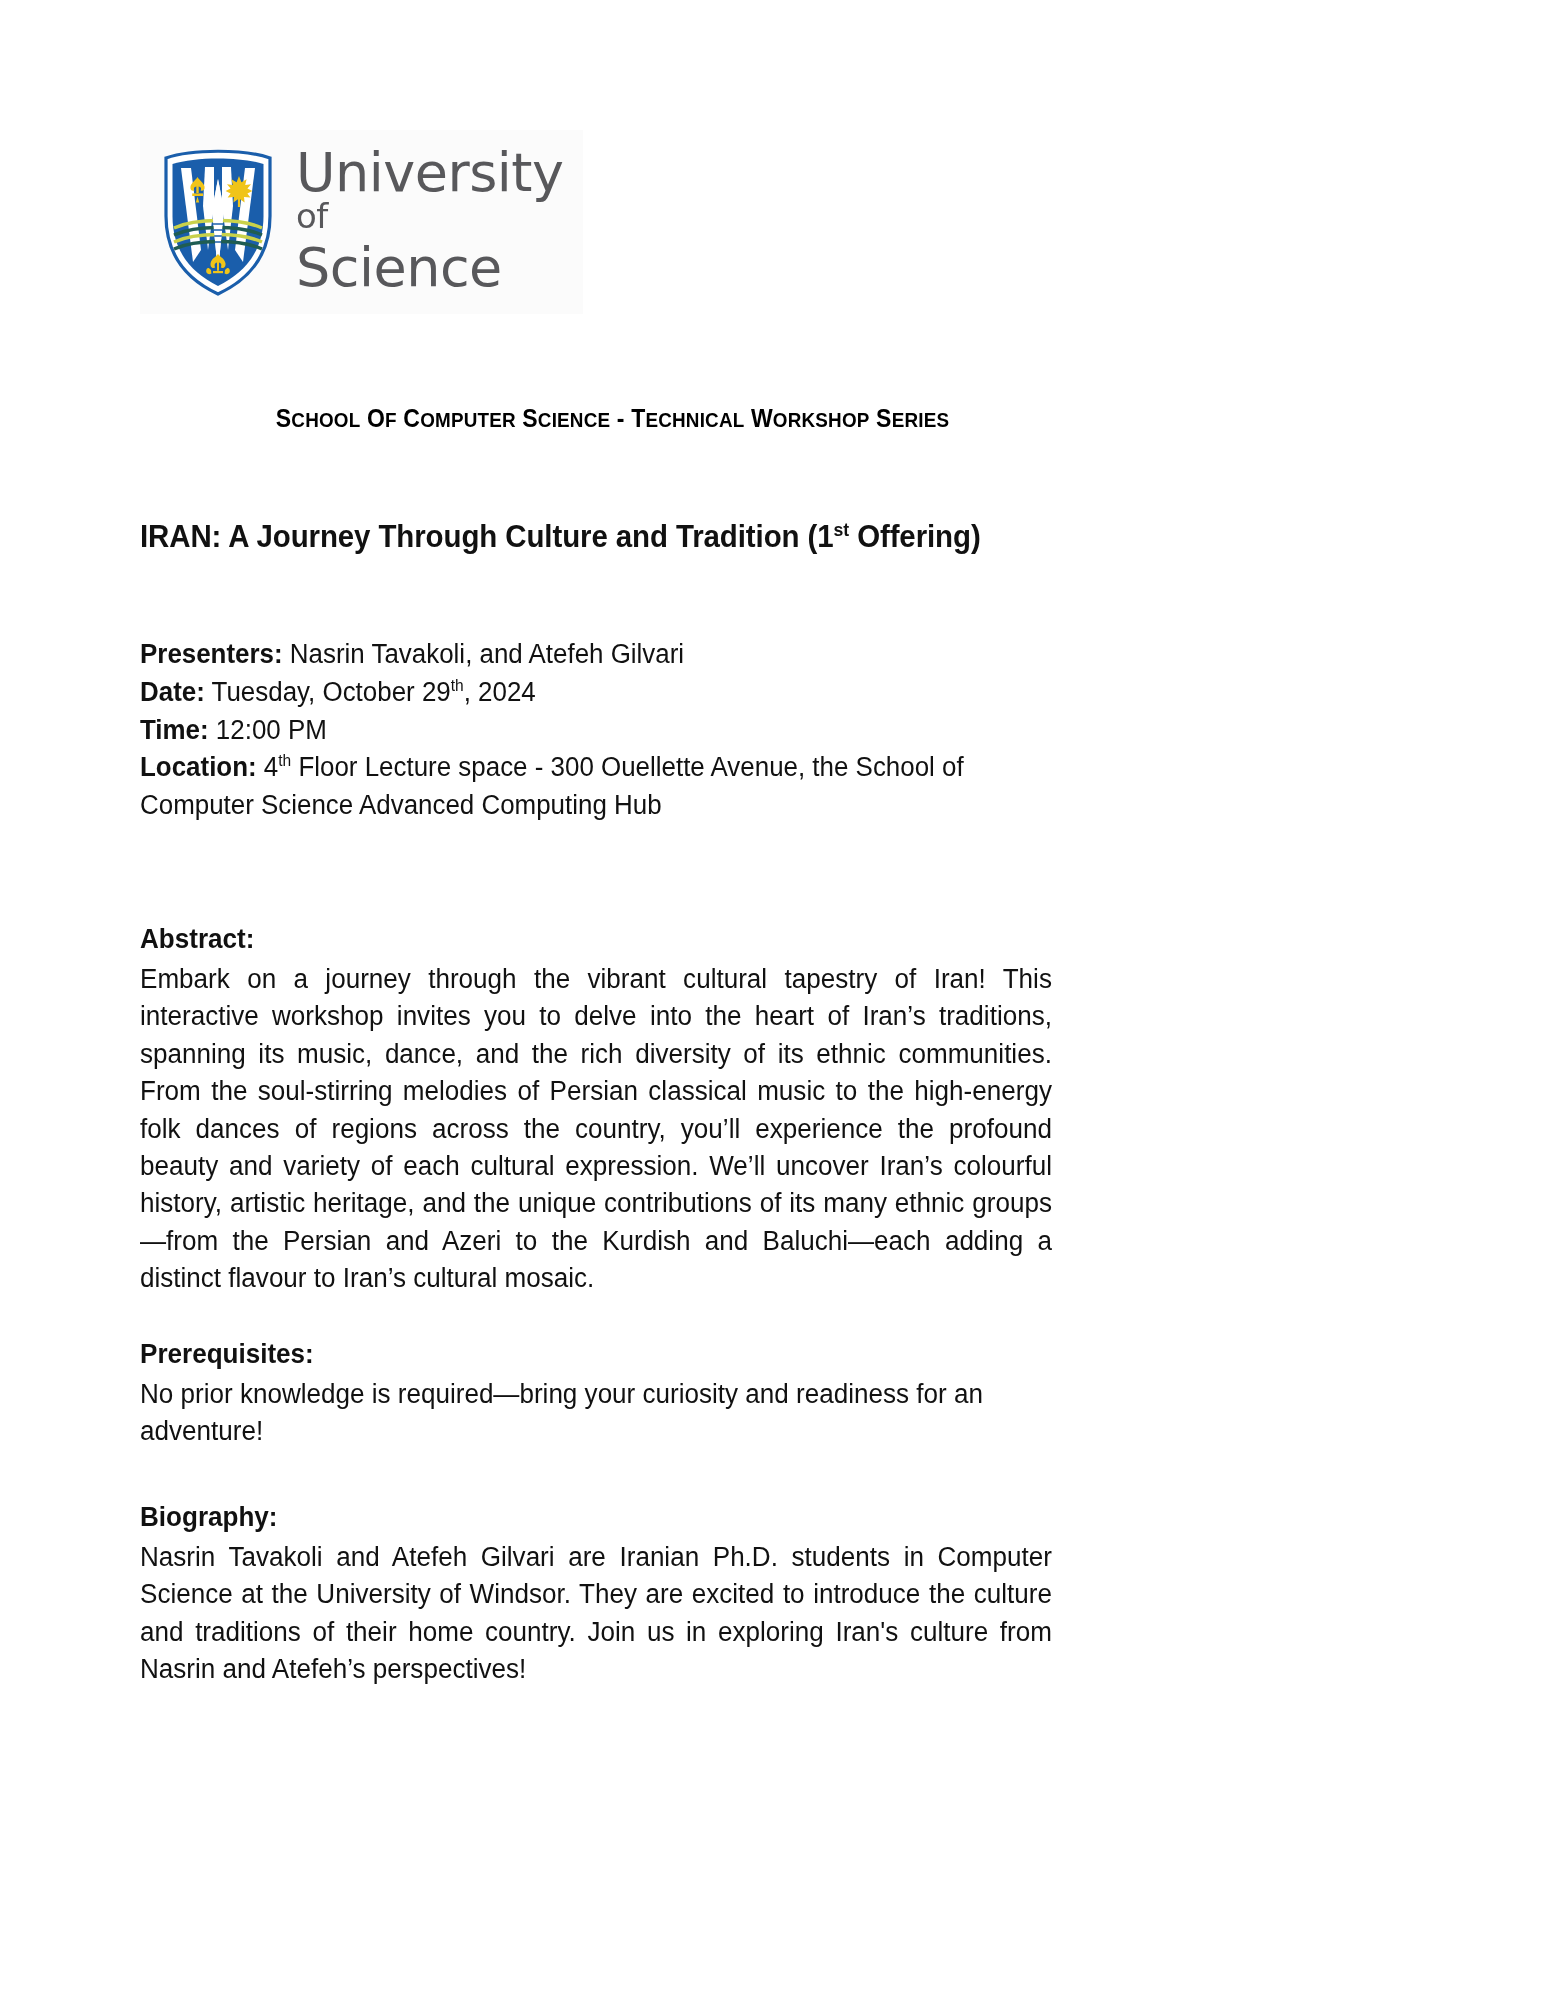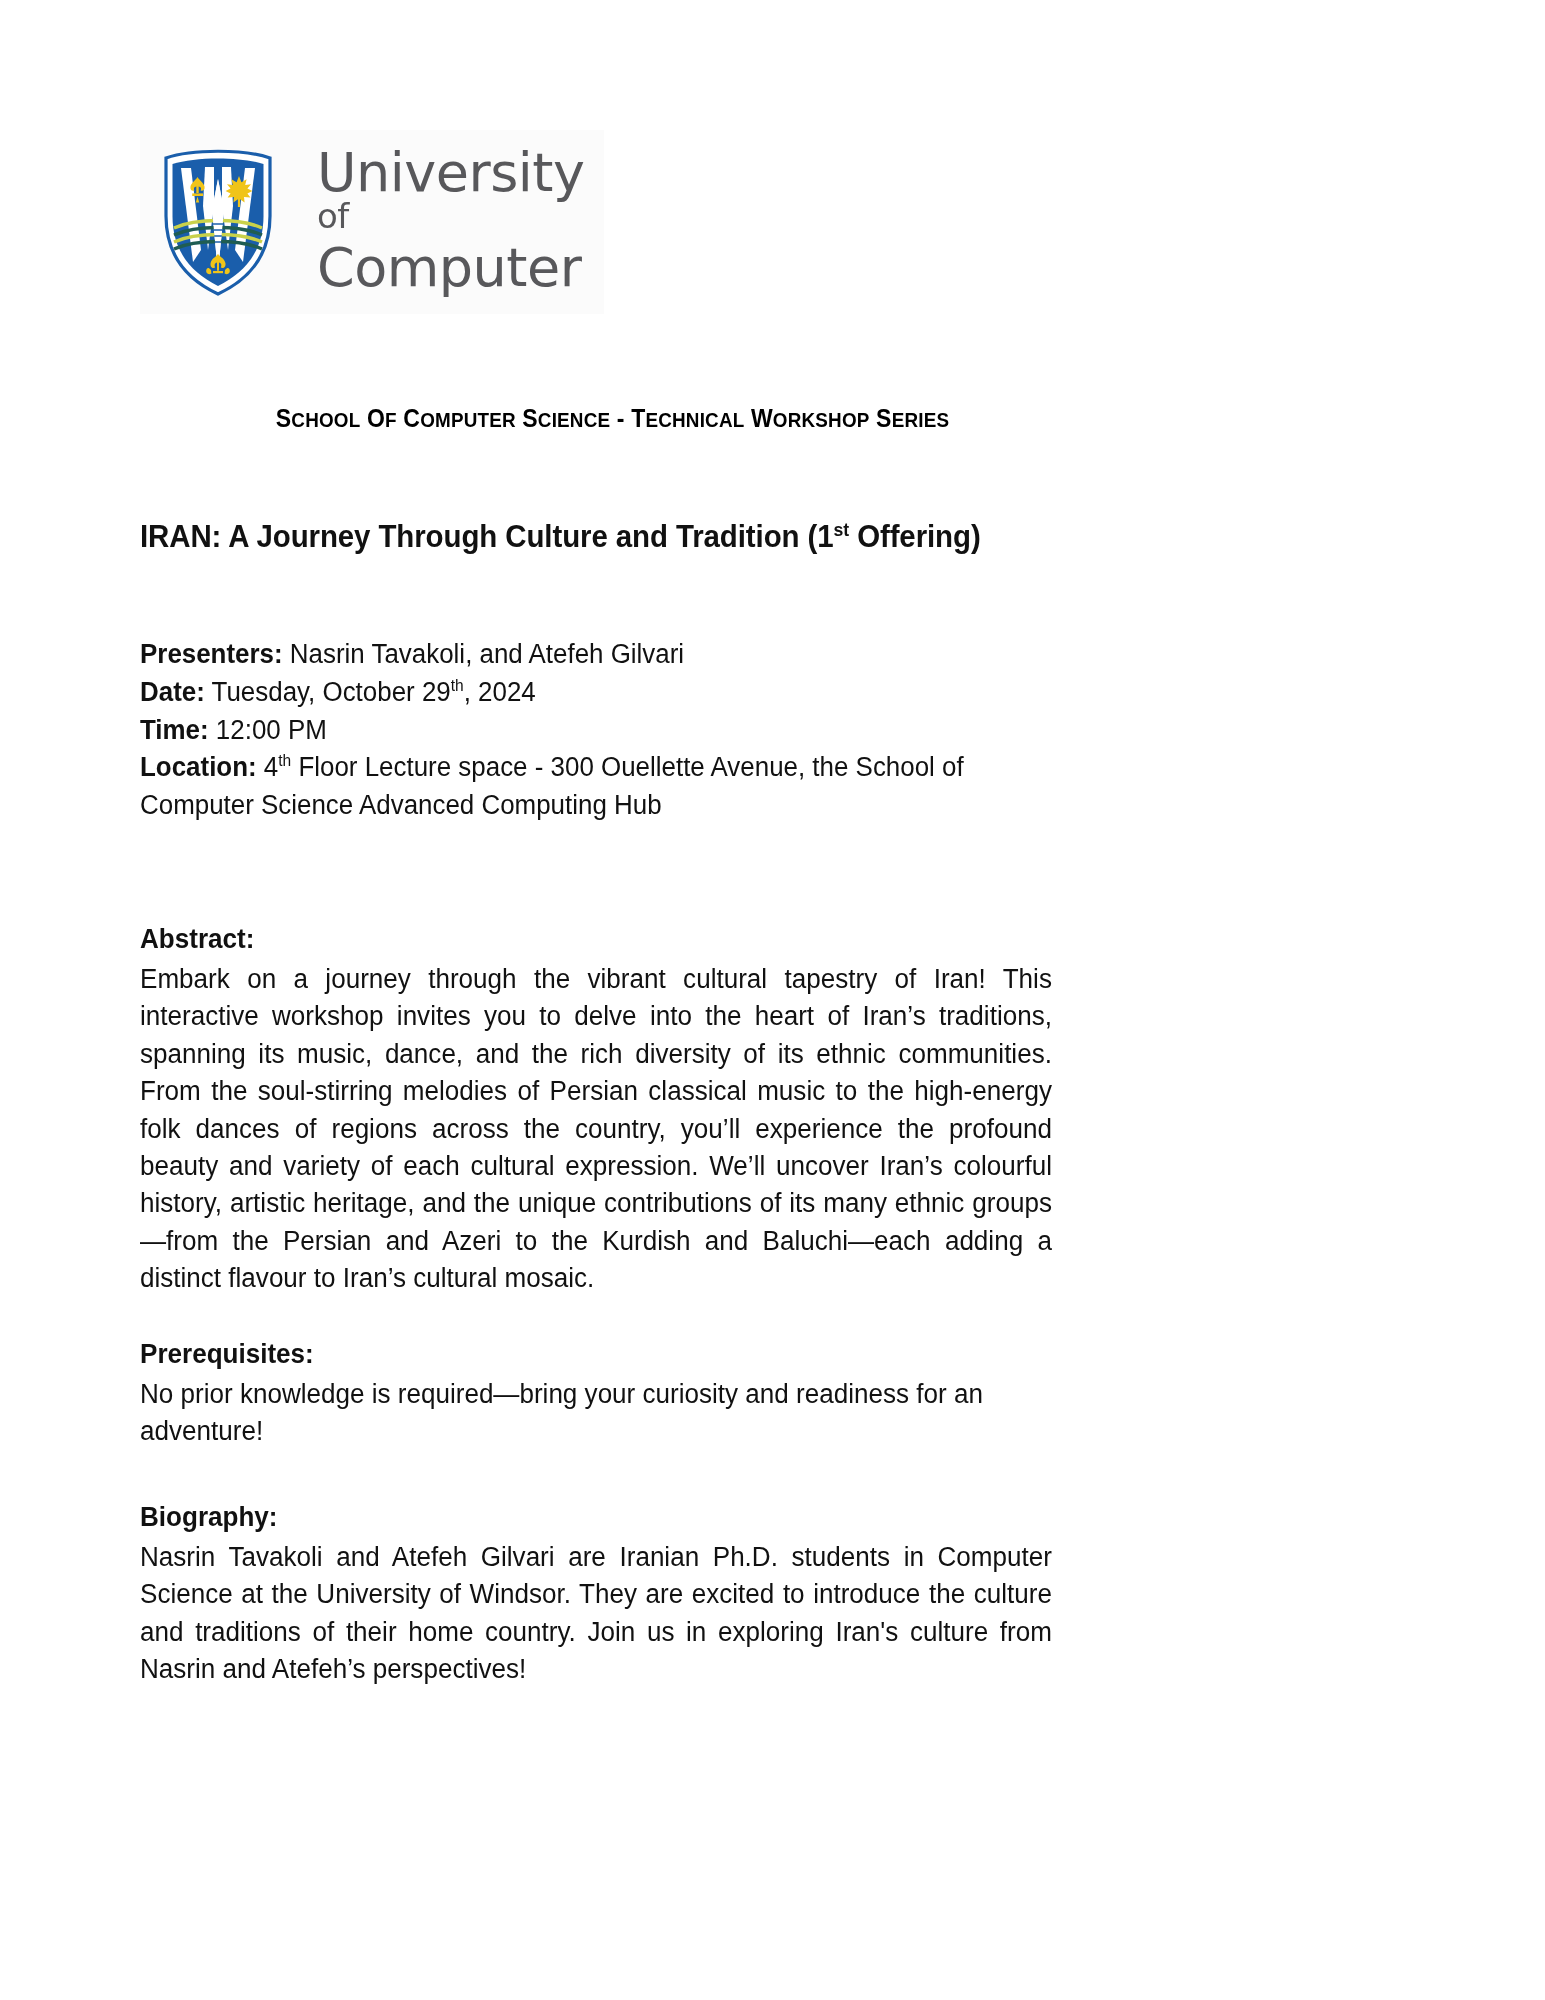--- a/index.html
+++ b/index.html
@@ -39,21 +39,20 @@
     flex: 0 0 auto;
   }
   .wordmark {
     display: flex;
     flex-direction: column;
     justify-content: center;
     line-height: 0.98;
     color: #58585b;
     font-family: "DejaVu Sans", sans-serif;
     font-weight: 400;
-    margin-left: 21px;
   }
   .wordmark .line1 {
     font-size: 54px;
     letter-spacing: -0.5px;
   }
   .wordmark .line2 {
     font-size: 54px;
     letter-spacing: -0.5px;
     display: flex;
     align-items: baseline;
@@ -188,21 +187,21 @@
         <path d="M49 124 C46.6 121, 44.6 121.4, 44.2 124.6 C43.8 127.6, 46.4 129, 49.4 127.6 Z"></path>
         <path d="M63 124 C65.4 121, 67.4 121.4, 67.8 124.6 C68.2 127.6, 65.6 129, 62.6 127.6 Z"></path>
         <rect x="51" y="125" width="10" height="2.2"></rect>
       </g>
     </svg>
 
     <div class="wordmark">
       <span class="line1">University</span>
       <span class="line2">
         <span class="of">of</span>
-        <span>Computer</span>
+        <span>Science</span>
       </span>
     </div>
   </div>
 
   <div class="series-line">
     <span class="smallcaps-big">S</span><span class="smallcaps-small">CHOOL</span>
     <span class="smallcaps-big">O</span><span class="smallcaps-small">F</span>
     <span class="smallcaps-big">C</span><span class="smallcaps-small">OMPUTER</span>
     <span class="smallcaps-big">S</span><span class="smallcaps-small">CIENCE</span>
     <span class="smallcaps-big">-</span>

